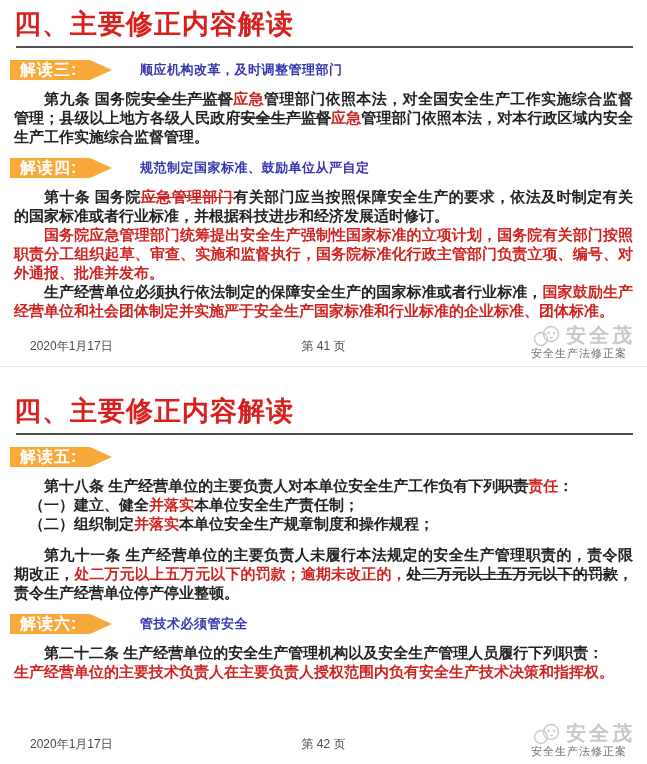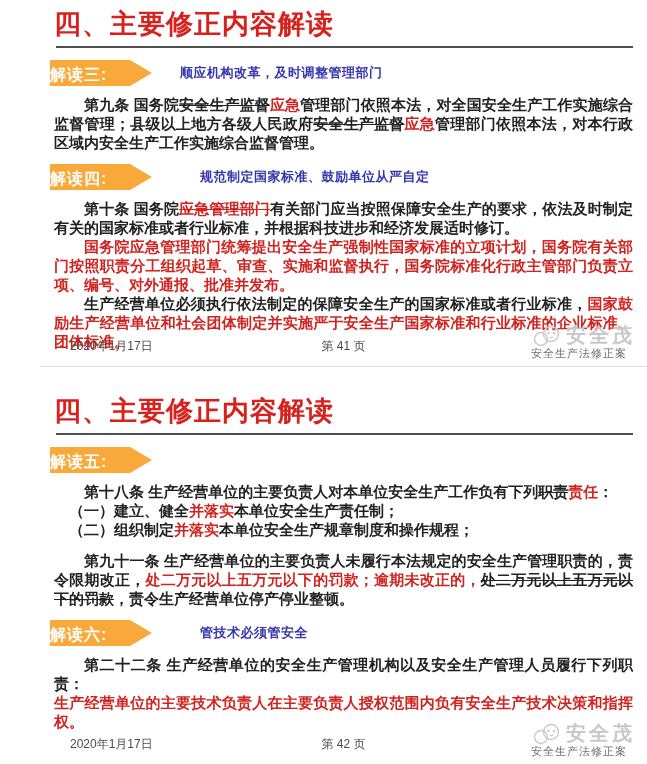--- a/index.html
+++ b/index.html
@@ -3,37 +3,37 @@
 <meta charset="utf-8">
 <style>
   :root{
     --accent-red:#d8201d; --accent-red2:#cf2420; --heading-blue:#3535b0;
     --badge-orange:#f9a93a; --body-ink:#222222; --footer-ink:#4a4a4a;
     --brand-gray:#c8c8c8; --brand-sub-gray:#6f6f6f;
   }
   html,body{margin:0;padding:0;background:#ffffff;}
   .page{width:647px;height:764px;overflow:hidden;background:#fff;
         font-family:"Liberation Sans","DejaVu Sans",sans-serif;color:var(--body-ink);}
-  .slide{position:relative;box-sizing:border-box;padding:0 10px;margin-left:40px;}
+  .slide{position:relative;box-sizing:border-box;padding:0 10px;}
   .slide-1{height:367px;border-bottom:1px solid #e2e2e2;padding-top:6px;}
   .slide-2{height:397px;padding-top:26px;}
   .slide-title{margin:0 0 4px 4px;font-size:27px;font-weight:900;
                color:var(--accent-red);letter-spacing:1px;}
   .title-rule{border-top:2px solid #4f4f4f;margin:2px 4px 0 6px;height:0;}
   .section-row{display:flex;align-items:center;margin-top:12px;}
-  .badge{flex:0 0 auto;width:102px;height:26px;background:var(--badge-orange);
+  .badge{flex:0 0 auto;width:102px;height:20px;background:var(--badge-orange);
          clip-path:polygon(0 0,calc(100% - 22px) 0,100% 50%,calc(100% - 22px) 100%,0 100%);
-         display:flex;align-items:flex-end;box-sizing:border-box;}
+         display:flex;align-items:flex-start;padding-left:10px;box-sizing:border-box;}
   .badge-label{color:#fff;font-size:16px;font-weight:700;letter-spacing:1px;}
   .section-heading{margin:0 0 0 28px;font-size:13px;font-weight:800;
                    color:var(--heading-blue);letter-spacing:0.5px;}
   .body-para{margin:9px 4px 0 4px;font-size:15px;line-height:19px;font-weight:600;
              text-align:justify;}
   .tight{margin-top:0;}
-  .gap{margin-top:12px;gap:20px;}
+  .gap{margin-top:12px;}
   .indent-2{text-indent:2em;}
   .indent-1{text-indent:1em;}
   .run-n{color:var(--body-ink);}
   .run-r{color:var(--accent-red2);font-weight:700;}
   .run-s{color:var(--body-ink);text-decoration:line-through;}
   .run-rs{color:var(--accent-red2);font-weight:700;text-decoration:line-through;}
   .slide-footer{position:absolute;left:10px;right:10px;bottom:4px;height:46px;
                 font-size:12px;color:var(--footer-ink);}
   .footer-date{position:absolute;left:20px;bottom:7px;}
   .footer-page{position:absolute;left:50%;transform:translateX(-50%);bottom:7px;}

